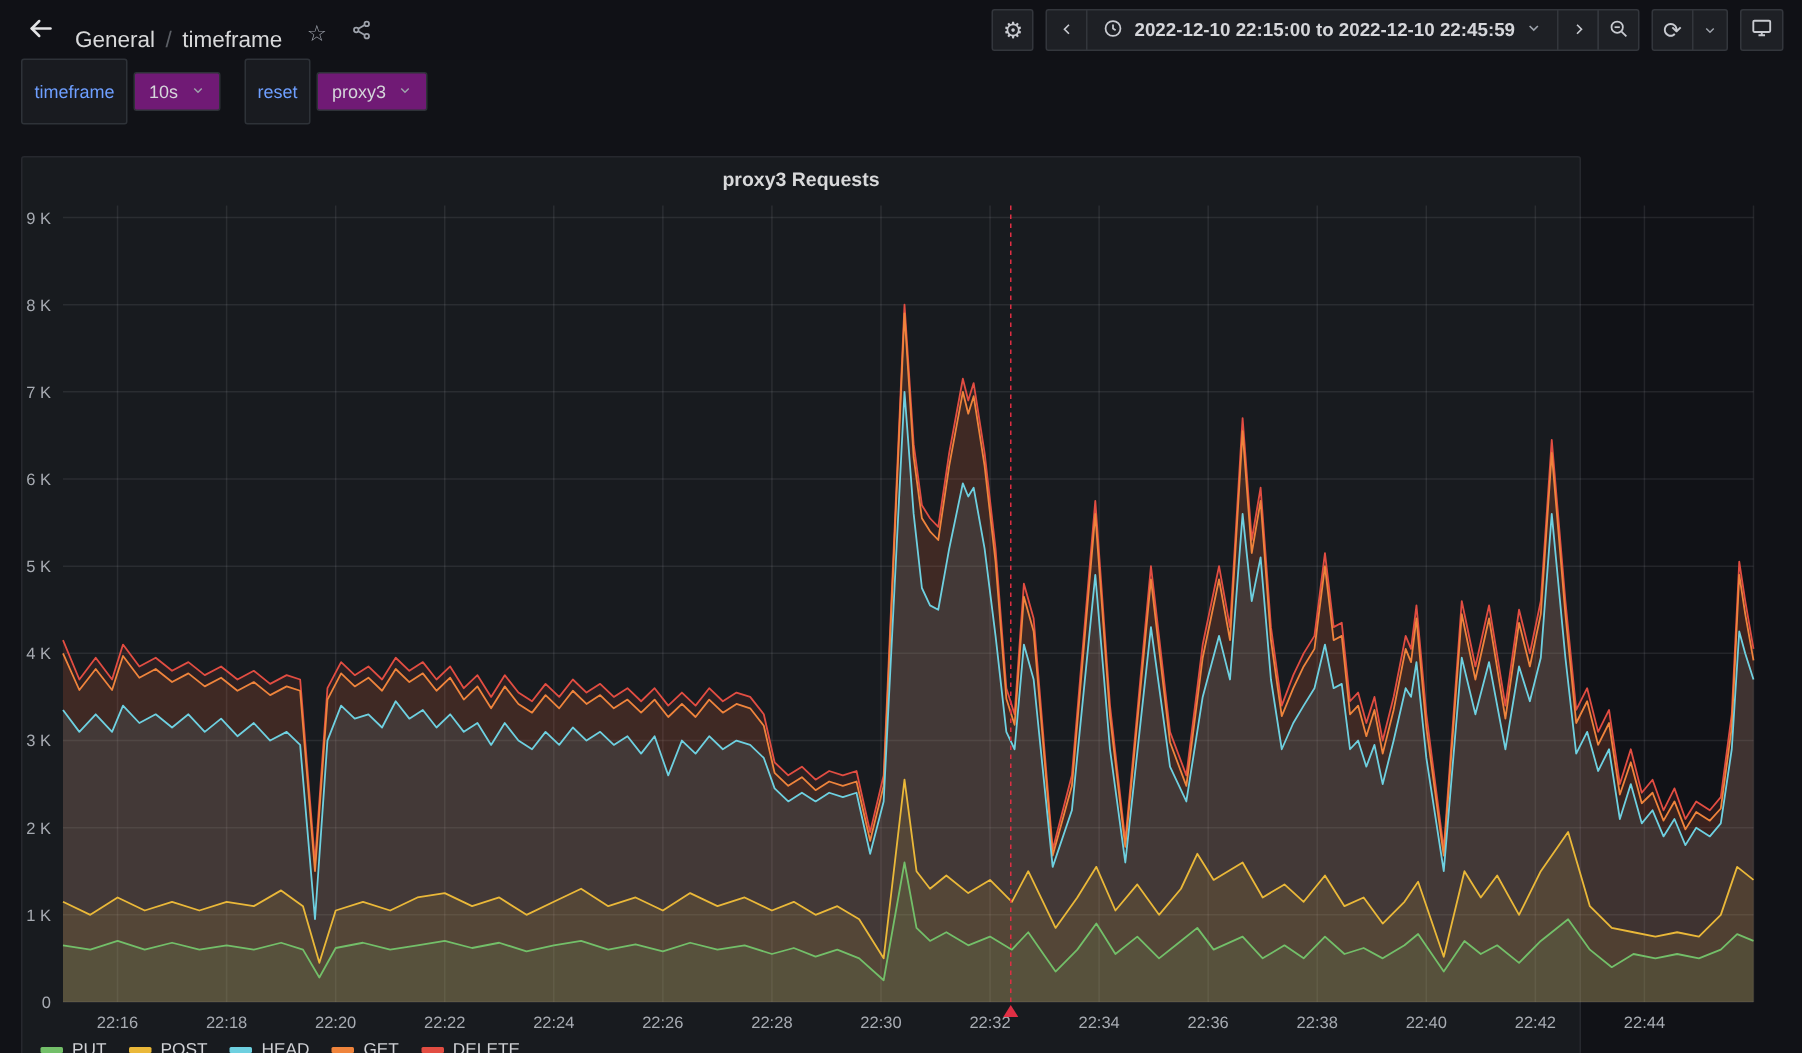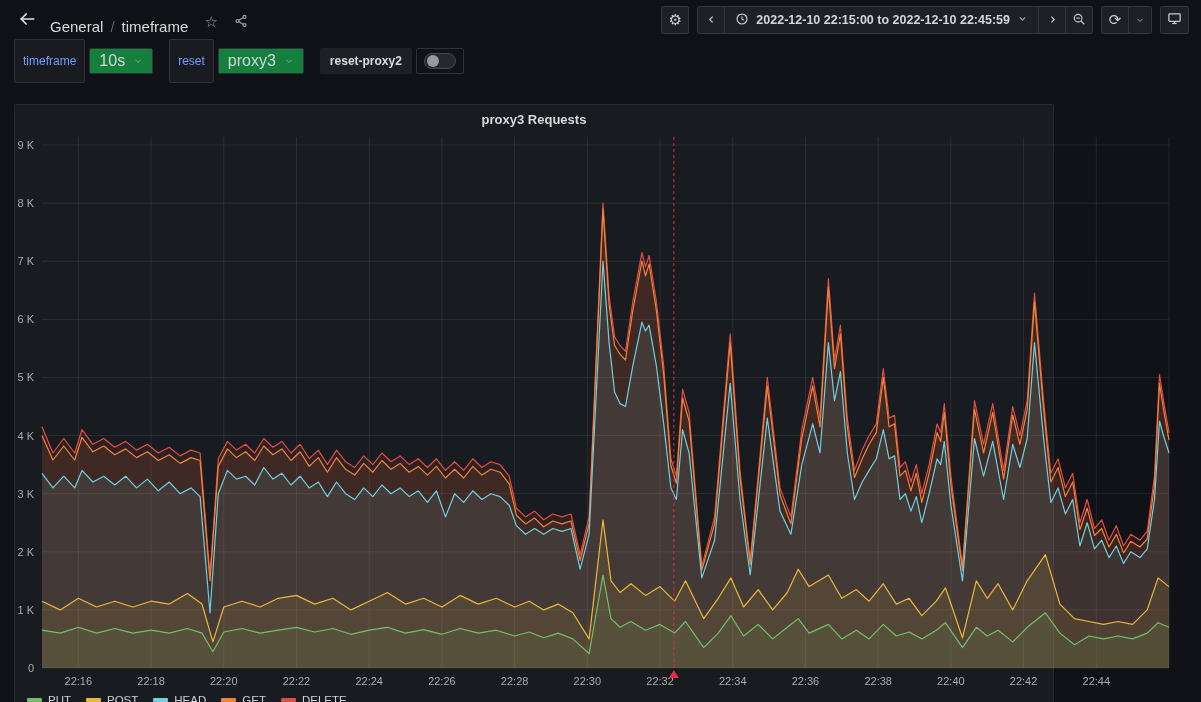--- a/index.html
+++ b/index.html
@@ -37,22 +37,22 @@
   .controls {
     height:42px; display:flex; align-items:center; padding:0 14px; gap:16px;
     background:#111217;
   }
   .var-group { display:flex; align-items:center; gap:4px; }
   .var-label {
     height:44px; display:flex; align-items:center; padding:0 8px; font-size:12px;
     color:#6e9fff; background:#191b20; border:1px solid #2e3238; border-radius:2px;
   }
   .var-value {
-    height:26px; display:flex; align-items:center; gap:8px; padding:0 9px; font-size:16px;
-    color:#d5d6da; background:#15803d; border:1px solid #2e3238; border-radius:2px; cursor:pointer;
+    height:26px; display:flex; align-items:center; gap:8px; padding:0 9px; font-size:12px;
+    color:#d5d6da; background:#701a75; border:1px solid #2e3238; border-radius:2px; cursor:pointer;
   }
   .toggle-group { display:flex; align-items:center; gap:4px; }
   .toggle-label {
     height:26px; display:flex; align-items:center; padding:0 10px; font-size:12px; font-weight:bold;
     color:#dcdde0; background:#1e2025; border-radius:2px;
   }
   .toggle-box {
     height:26px; width:48px; display:flex; align-items:center; justify-content:center;
     background:#111217; border:1px solid #2e3238; border-radius:2px; cursor:pointer;
   }
@@ -176,28 +176,20 @@
     </span>
   </div>
   <div class="var-group">
     <span class="var-label">reset</span>
     <span class="var-value">
       <span>proxy3</span>
       <span><svg width="10" height="10" viewBox="0 0 24 24" fill="none" stroke="#9da2ab" stroke-width="2.4">
             <path d="M6 9.5l6 6 6-6"></path>
           </svg></span>
     </span>
-  </div>
-  <div class="toggle-group">
-    <span class="toggle-label">reset-proxy2</span>
-    <span class="toggle-box">
-        <span class="switch js-toggle">
-          <span class="knob"></span>
-        </span>
-      </span>
   </div>
 </div>
 
 <section class="panel">
   <div class="panel-title">proxy3 Requests</div>
   <div class="chart-area" id="chart"><svg width="1173" height="612" viewBox="0 0 1173 612">
         <line x1="27" y1="563" x2="1154" y2="563" stroke="rgba(204,204,220,0.10)" stroke-width="1"></line>
         <text x="19" y="567" text-anchor="end" fill="#a7abb2" font-size="11">0</text>
         <line x1="27" y1="504.8888888888889" x2="1154" y2="504.8888888888889" stroke="rgba(204,204,220,0.10)" stroke-width="1"></line>
         <text x="19" y="508.8888888888889" text-anchor="end" fill="#a7abb2" font-size="11">1 K</text>

